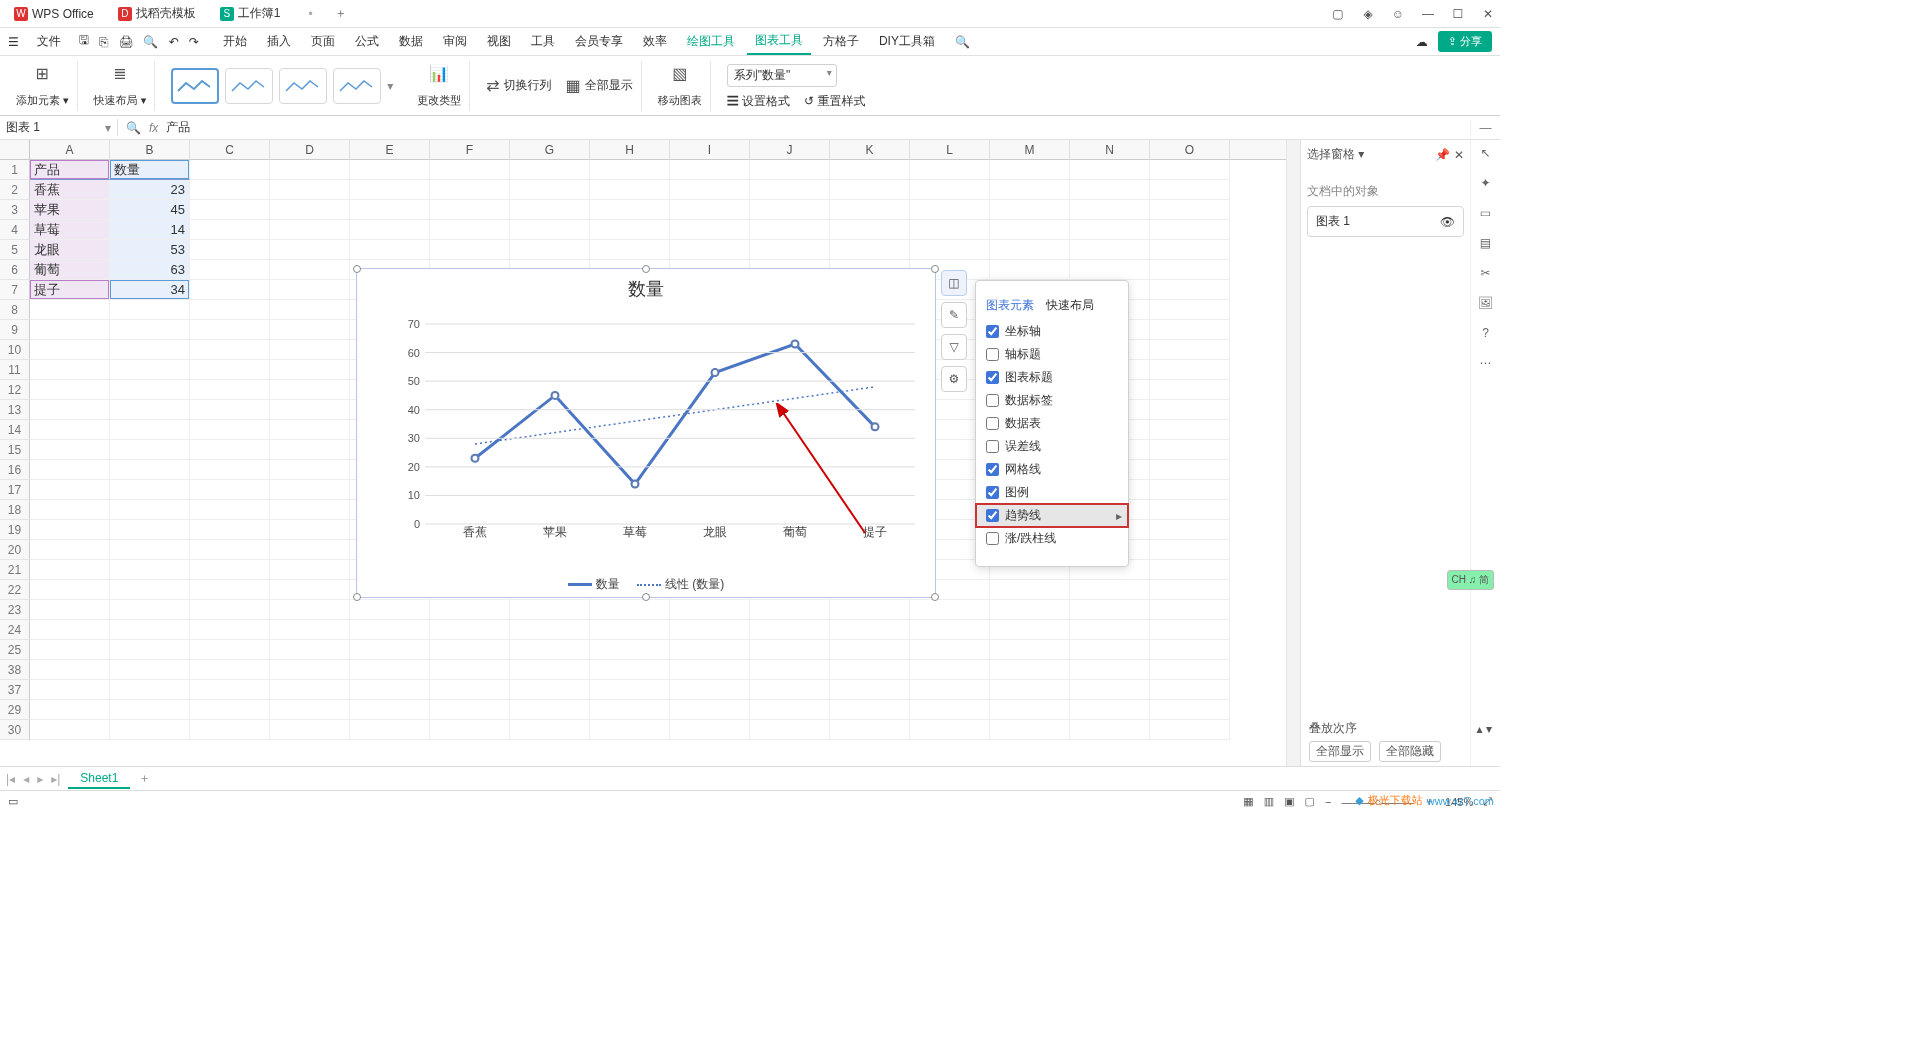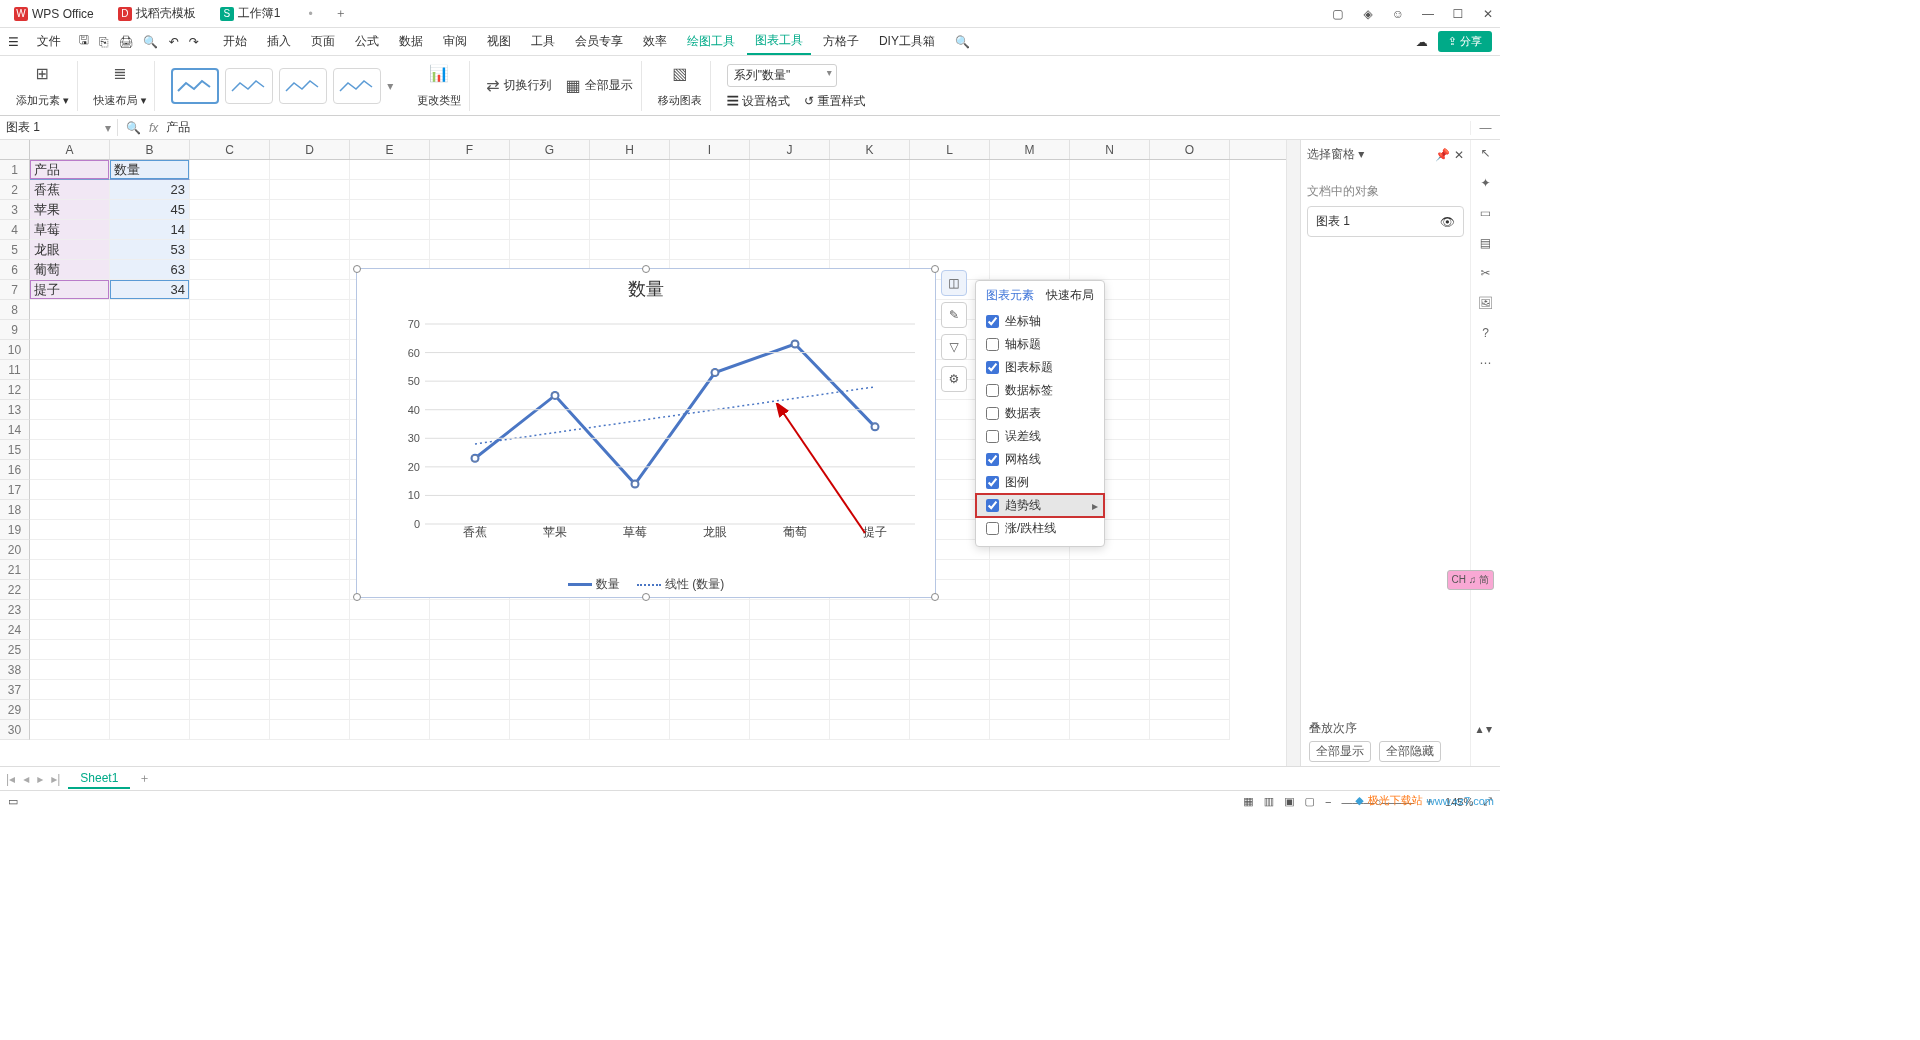--- a/index.html
+++ b/index.html
@@ -79,21 +79,21 @@
 .legend { position: absolute; bottom: 4px; left: 0; right: 0; text-align: center; font-size: 12px; color: #444; }
 .legend .sw1 { display: inline-block; width: 24px; height: 0; border-top: 3px solid #4a76c4; vertical-align: middle; margin-right: 4px; }
 .legend .sw2 { display: inline-block; width: 24px; height: 0; border-top: 2px dotted #4a76c4; vertical-align: middle; margin: 0 4px 0 14px; }
 
 
 .chart-sidetools { position: absolute; left: 941px; top: 130px; width: 28px; display: flex; flex-direction: column; gap: 6px; }
 .chart-sidetools .t { width: 26px; height: 26px; border: 1px solid #d0d0d0; border-radius: 4px; display:flex; align-items:center; justify-content:center; background:#fff; color:#555; }
 .chart-sidetools .t.act { background:#eef3fb; border-color:#b9cdee;}
 
 
-.popup { position: absolute; left: 975px; top: 140px; width: 130px; background: #fff; border: 1px solid #d0d0d0; border-radius: 4px; box-shadow: 0 2px 10px rgba(0,0,0,.15); padding: 6px 0; font-size: 12px; }
+.popup { position: absolute; left: 975px; top: 140px; width: 154px; background: #fff; border: 1px solid #d0d0d0; border-radius: 4px; box-shadow: 0 2px 10px rgba(0,0,0,.15); padding: 16px 0; font-size: 12px; }
 .popup .tabs { display: flex; gap: 12px; padding: 0 10px 6px; }
 .popup .tabs .pt { cursor: pointer; }
 .popup .tabs .pt.act { color: #3f75d8; }
 .popup .row { display: flex; align-items: center; padding: 3px 10px; gap: 6px; }
 .popup .row.hl { background: #e6e6e6; position: relative; outline: 2px solid #c33; outline-offset: -1px; }
 .popup .row.hl:after { content: "▸"; position: absolute; right: 6px; color: #666; }
 .popup input[type=checkbox] { accent-color: #3f75d8; }
 
 
 .arrow { position: absolute; left: 770px; top: 263px; pointer-events: none; }
@@ -101,21 +101,21 @@
 
 .sheettabs { height: 24px; border-top: 1px solid #ddd; display: flex; align-items: center; padding: 0 6px; font-size: 12px; gap: 8px; }
 .sheettabs .stab { padding: 2px 12px; border-bottom: 2px solid #0a8; color: #0a8; }
 .sheettabs .nav { color: #aaa; }
 
 
 .statusbar { height: 22px; border-top: 1px solid #ddd; display: flex; align-items: center; padding: 0 8px; gap: 12px; font-size: 11px; color: #555; }
 .statusbar .right { margin-left: auto; display: flex; gap: 10px; align-items: center; }
 
 
-.ime { position: absolute; right: 6px; top: 570px; border: 1px solid #bbb; border-radius: 3px; padding: 2px 4px; font-size: 10px; background: #f9a8d4; color: #555; }
+.ime { position: absolute; right: 6px; top: 570px; border: 1px solid #bbb; border-radius: 3px; padding: 2px 4px; font-size: 10px; background: #86efac; color: #555; }
 
 
 .wm { position: absolute; right: 6px; bottom: 4px; font-size: 11px; color: #3aa0d8; pointer-events:none; display:flex; align-items:center; gap:4px;}
 .wm b { color:#ff7b1a; font-weight:normal; }
 .stackshow { display:flex; gap:8px; }
 .stackshow span{ border:1px solid #ccc; padding:1px 6px; border-radius:3px;}
 </style>
 </head>
 <body>
 

